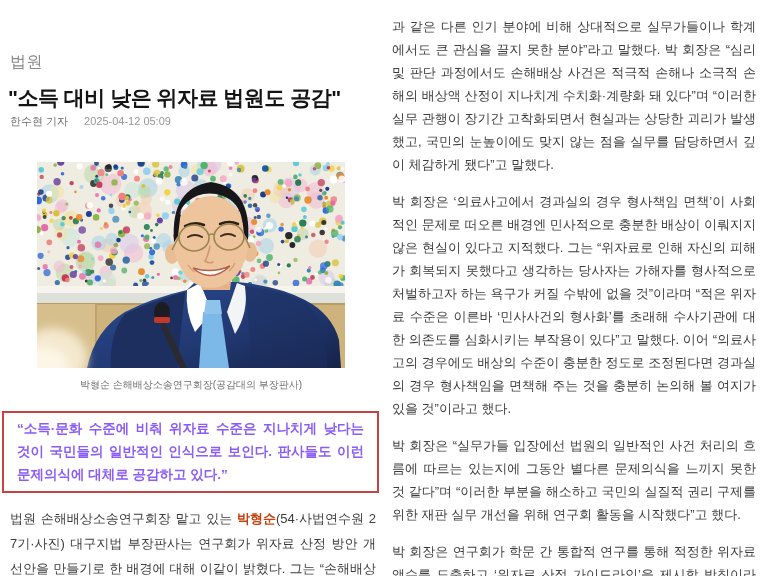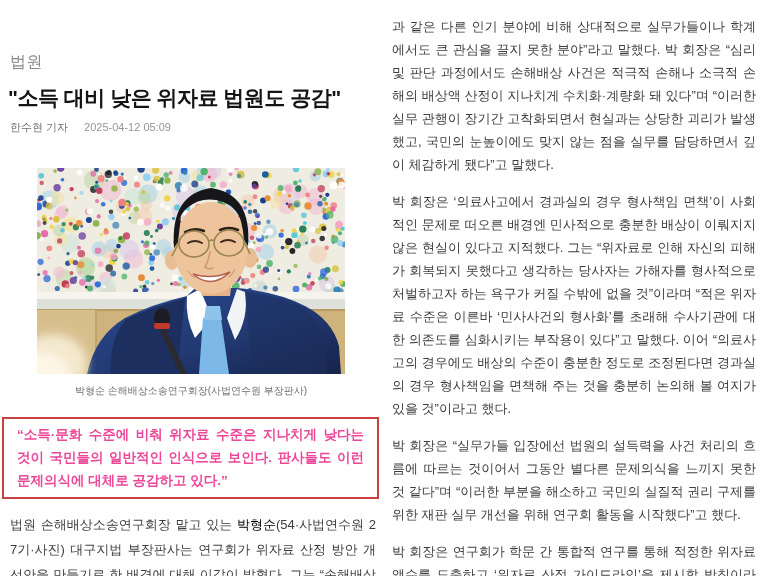--- a/index.html
+++ b/index.html
@@ -19,48 +19,48 @@
   .category {
     margin: 52px 0 0 10px;
     font-size: 16px; color: #8a8a8a; letter-spacing: 0.5px;
     display: inline-block;
   }
   .headline {
     margin: 11px 6px 0 8px;
     font-size: 21px; line-height: 28px; font-weight: 700; color: #141414;
     letter-spacing: -0.5px;
   }
-  .byline { margin: 8px 0 0 10px; font-size: 11px; }
+  .byline { margin: 2px 0 0 10px; font-size: 11px; }
   .byline .reporter { color: #6e6e6e; margin-right: 16px; }
   .byline .datetime { color: #979797; }
 
   .photo-figure { margin: 33px 0 0 37px; width: 308px; }
   .photo-figure svg { display: block; width: 308px; height: 206px; }
   .photo-caption {
     margin-top: 10px; width: 308px;
     text-align: center; font-size: 10px; color: #6e6e6e;
   }
 
   .quote-box {
     margin: 19px 5px 0 2px;
     border: 2px solid #c84242;
     padding: 4px 13px 5px 13px;
     background: #ffffff;
   }
   .quote-box p {
     font-size: 13.5px; line-height: 23px; font-weight: 700;
-    color: #ec4899; text-align: justify; word-break: break-all;
+    color: #8b5cf6; text-align: justify; word-break: break-all;
   }
 
   .body-par {
     font-size: 13px; line-height: 25px; color: #3c3c3c;
     text-align: justify; word-break: break-all;
   }
   .lead { margin: 13px 8px 0 10px; }
-  .lead strong { font-weight: 400; color: #000000; }
+  .lead strong { font-weight: 700; color: #c2410c; }
 
   .col-right .body-par { line-height: 23px; margin-bottom: 14px; }
 </style>
 </head>
 <body>
 
 <div class="page">
 
   <div class="col-left">
 
@@ -648,31 +648,31 @@
           <g>
             <path d="M128,160 L150,206 L143,206 L123,163 Z" fill="#2a2a30"></path>
             <ellipse cx="125" cy="150" rx="8" ry="10" fill="#1c1c22"></ellipse>
             <rect x="117" y="155" width="16" height="6" rx="2" fill="#c0392b"></rect>
           </g>
 
           <ellipse cx="16" cy="196" rx="34" ry="30" fill="#f4e8ce" filter="url(#softblur)"></ellipse>
           <ellipse cx="6" cy="206" rx="26" ry="22" fill="#fdf6e6" filter="url(#softblur)"></ellipse>
         </g>
       </svg>
-      <figcaption class="photo-caption">박형순 손해배상소송연구회장(사법연수원 부장판사)</figcaption>
+      <figcaption class="photo-caption">박형순 손해배상소송연구회장(공감대의 부장판사)</figcaption>
     </figure>
 
     <div class="quote-box">
       <p>“소득·문화 수준에 비춰 위자료 수준은 지나치게 낮다는 것이 국민들의 일반적인 인식으로 보인다. 판사들도 이런 문제의식에 대체로 공감하고 있다.”</p>
     </div>
 
     <p class="body-par lead"><span>법원 손해배상소송연구회장 맡고 있는 </span><strong>박형순</strong><span>(54·사법연수원 27기·사진) 대구지법 부장판사는 연구회가 위자료 산정 방안 개선안을 만들기로 한 배경에 대해 이같이 밝혔다. 그는 “손해배상 사건은 전체 민사사건에서 상당한 비중을 차지하고 있음에도 지식재산권이나 조세, 행정</span></p>
 
   </div>
 
   <div class="col-right">
     <p class="body-par">과 같은 다른 인기 분야에 비해 상대적으로 실무가들이나 학계에서도 큰 관심을 끌지 못한 분야”라고 말했다. 박 회장은 “심리 및 판단 과정에서도 손해배상 사건은 적극적 손해나 소극적 손해의 배상액 산정이 지나치게 수치화·계량화 돼 있다”며 “이러한 실무 관행이 장기간 고착화되면서 현실과는 상당한 괴리가 발생했고, 국민의 눈높이에도 맞지 않는 점을 실무를 담당하면서 깊이 체감하게 됐다”고 말했다.</p>
     <p class="body-par">박 회장은 ‘의료사고에서 경과실의 경우 형사책임 면책’이 사회적인 문제로 떠오른 배경엔 민사적으로 충분한 배상이 이뤄지지 않은 현실이 있다고 지적했다. 그는 “위자료로 인해 자신의 피해가 회복되지 못했다고 생각하는 당사자는 가해자를 형사적으로 처벌하고자 하는 욕구가 커질 수밖에 없을 것”이라며 “적은 위자료 수준은 이른바 ‘민사사건의 형사화’를 초래해 수사기관에 대한 의존도를 심화시키는 부작용이 있다”고 말했다. 이어 “의료사고의 경우에도 배상의 수준이 충분한 정도로 조정된다면 경과실의 경우 형사책임을 면책해 주는 것을 충분히 논의해 볼 여지가 있을 것”이라고 했다.</p>
-    <p class="body-par">박 회장은 “실무가들 입장에선 법원의 설득력을 사건 처리의 흐름에 따르는 것이어서 그동안 별다른 문제의식을 느끼지 못한 것 같다”며 “이러한 부분을 해소하고 국민의 실질적 권리 구제를 위한 재판 실무 개선을 위해 연구회 활동을 시작했다”고 했다.</p>
+    <p class="body-par">박 회장은 “실무가들 입장에선 법원의 일반적인 사건 처리의 흐름에 따르는 있는지에 그동안 별다른 문제의식을 느끼지 못한 것 같다”며 “이러한 부분을 해소하고 국민의 실질적 권리 구제를 위한 재판 실무 개선을 위해 연구회 활동을 시작했다”고 했다.</p>
     <p class="body-par">박 회장은 연구회가 학문 간 통합적 연구를 통해 적정한 위자료 액수를 도출하고 ‘위자료 산정 가이드라인’을 제시할 방침이라고 했다. 국민의 법의식과 공감대를 충분히 연구하고, 반영할 계획이다. 그는 “위자료 액수가 얼마인지는 판사가 임의로 정할 수 있는 것이 아니라 국민이 어느 정도의 금액을 위자료로 받았을 때 자신의 고통이 전보될 수 있는지에 대한 ‘공감대의 문제’”라며 “공감대의 수준을 추산하는 과정에서 설득력을 높이기 위해선 과학의 영역인 경제학과 정신의학 등의 도움이 필요한 것이 현실”이라고 말했다. 그러면서 “타 학문에는 ‘고통의 크기’를 수치로 측정해 볼 수 있는 보다 다양한 방법론들이 존재하기 때문에 이를 활용해야 할 것”이라고 했다.</p>
   </div>
 
 </div>
 
 </body></html>

